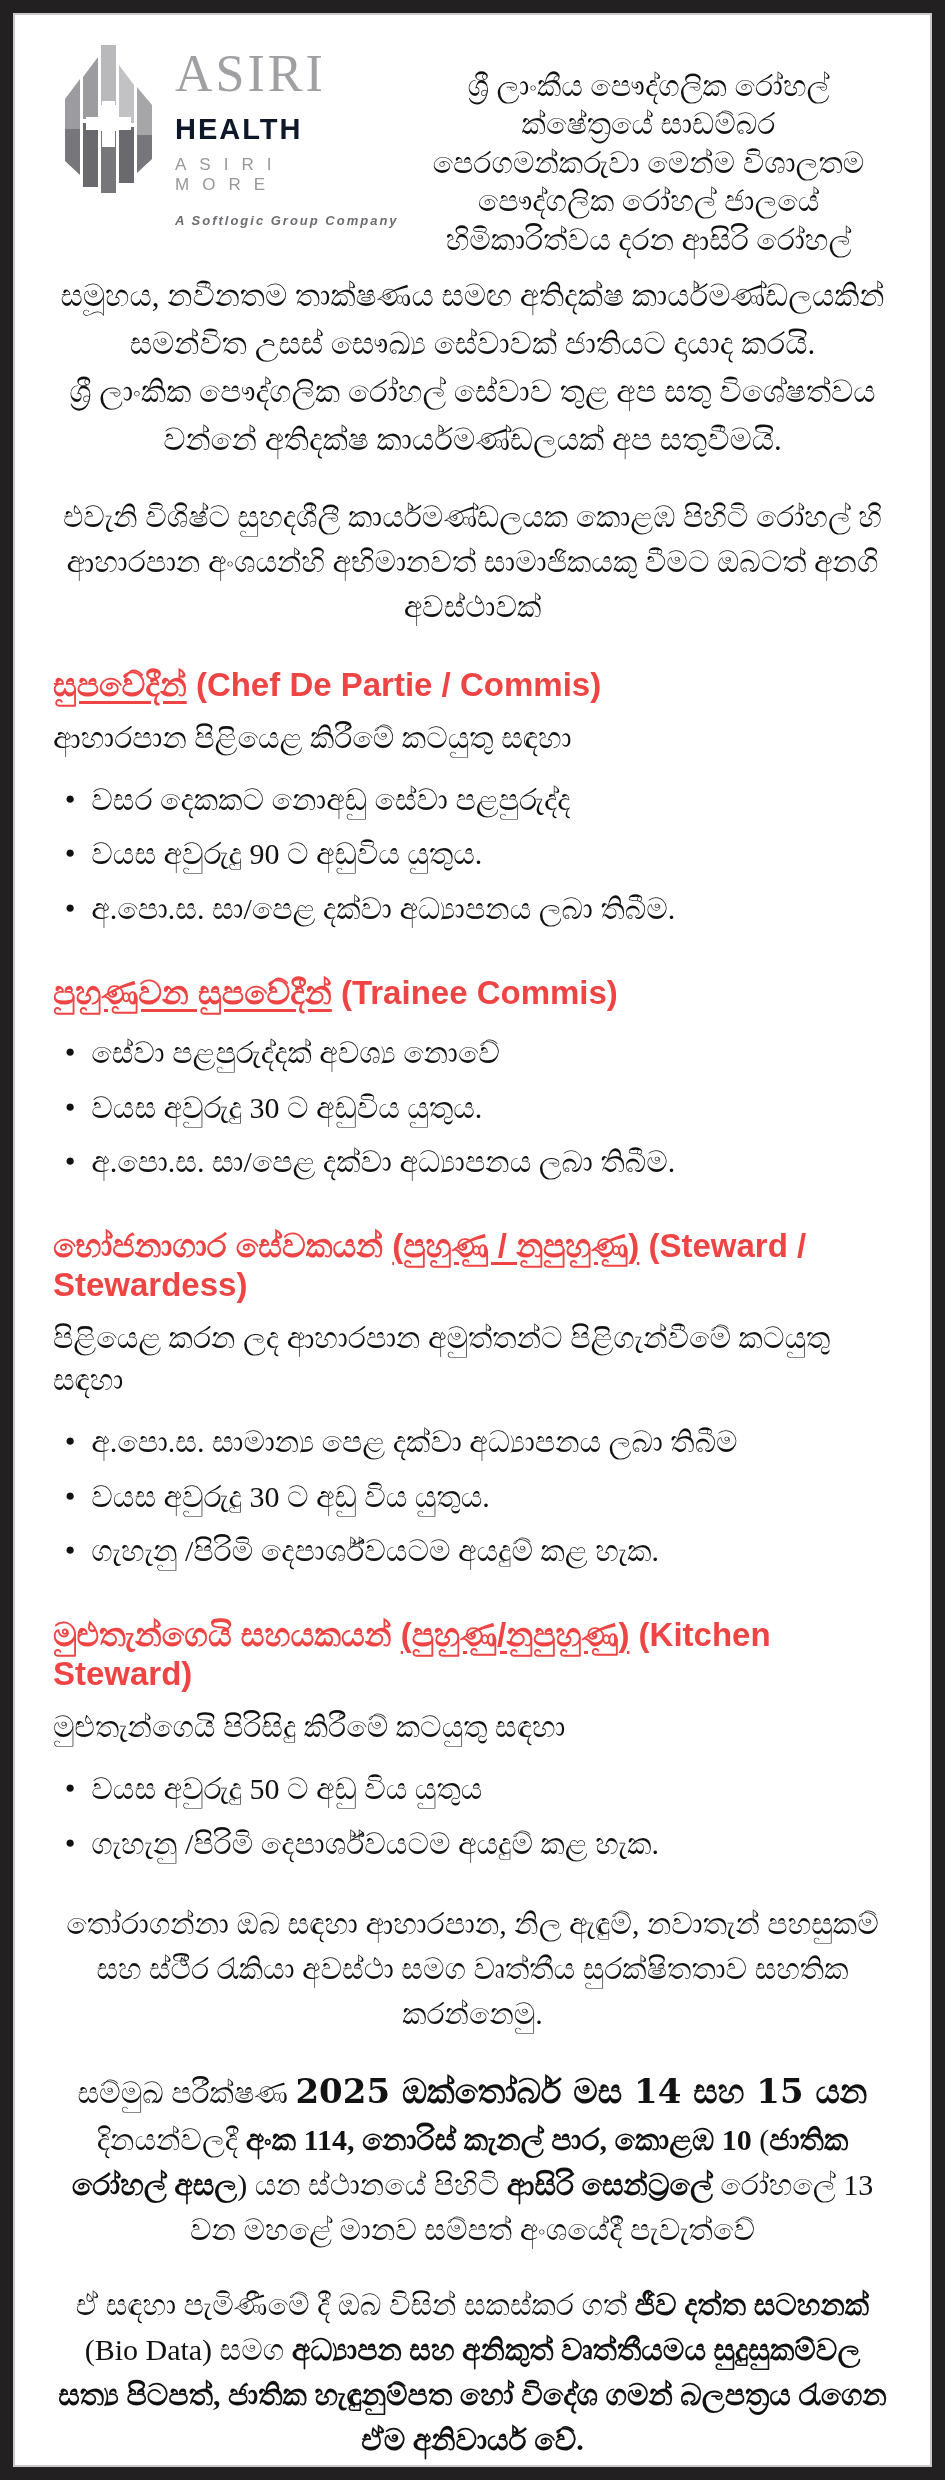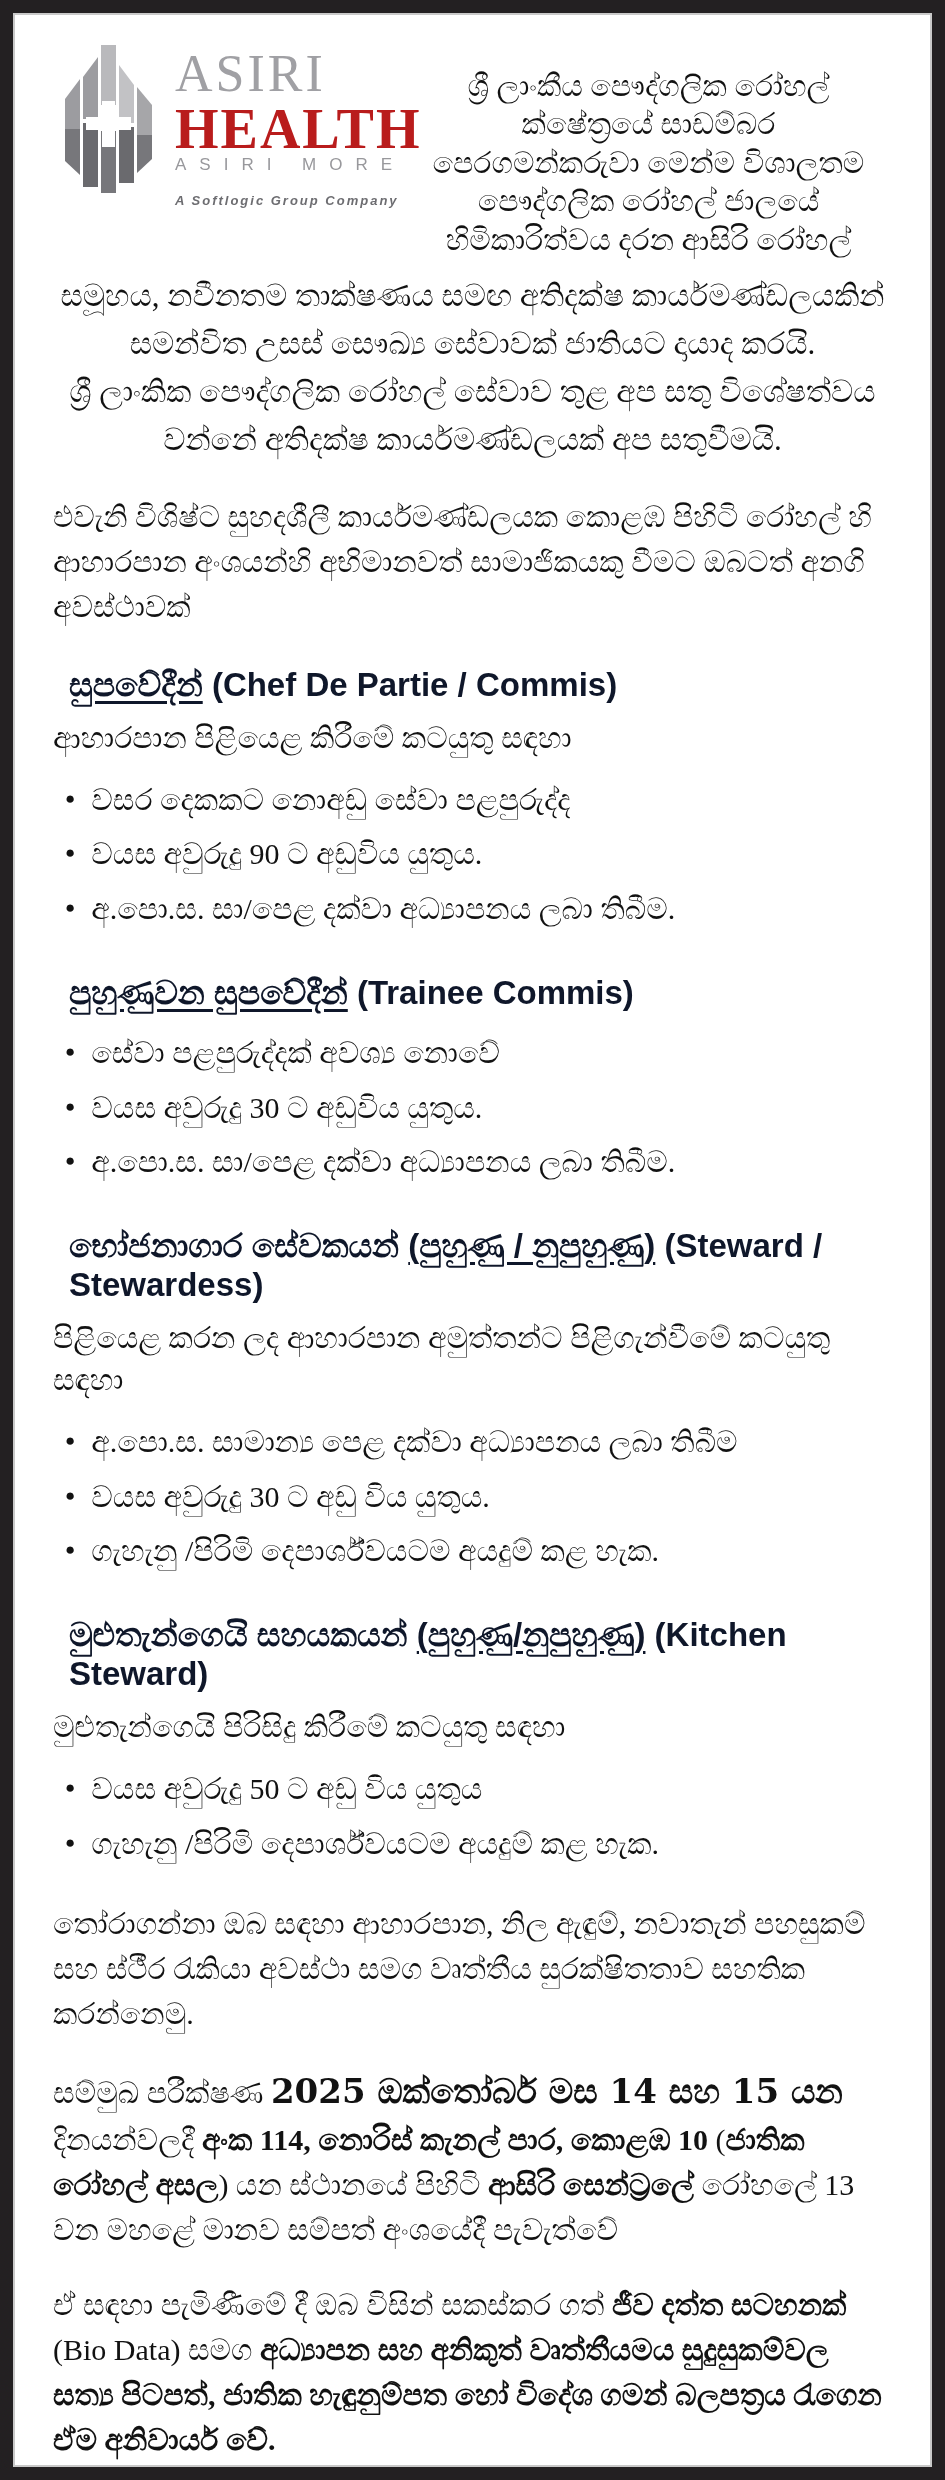--- a/index.html
+++ b/index.html
@@ -16,33 +16,33 @@
   }
 
   
   .hdr { display:flex; }
   .logo { width:352px; flex:0 0 352px; padding-top:4px; }
   .logo-row { display:flex; align-items:flex-start; }
   .logo-mark { width:112px; height:150px; flex:0 0 112px; }
   .logo-text { margin-left:10px; }
   .brand { font-family:"Liberation Serif","DejaVu Serif",serif; font-size:52px; line-height:62px;
            color:#a0a0a4; letter-spacing:3px; font-weight:400; }
-  .brand-sub { font-family:Liberation Serif, serif; font-weight:700;
-           font-size:56px; line-height:48px; color:#b91c1c; letter-spacing:2px; }
+  .brand-sub { font-family:Liberation Sans, sans-serif; font-weight:700;
+           font-size:29px; line-height:48px; color:#0f172a; letter-spacing:2px; }
   .tagline { font-family:"Liberation Sans","DejaVu Sans",sans-serif; font-size:17px;
            color:#98989c; letter-spacing:13px; margin-top:2px; }
   .company { font-family:"Liberation Sans","DejaVu Sans",sans-serif; font-style:italic; font-weight:700;
            font-size:13px; color:#6d6d71; letter-spacing:2px; margin-top:18px; }
   .intro-right { flex:1; text-align:center; font-size:30px; line-height:1.28; padding-top:2px;margin-top:26px; }
   .intro-full  { text-align:center; font-size:31px; line-height:1.55; margin-top:13px; }
 
-  p.para { font-size:30px; line-height:1.5; margin:30px 0 0 0; }
+  p.para { font-size:30px; line-height:1.5; margin:30px 0 0 0;text-align:center; }
 
   .sec-h { font-family:"Liberation Sans","DejaVu Sans",sans-serif; font-weight:700;
-           font-size:33px; line-height:1.2; margin:36px 0 0 16px; color:#0f172a; }
+           font-size:33px; line-height:1.2; margin:36px 0 0 0; color:#ef4444; }
   .sec-h .u { text-decoration:underline; text-underline-offset:5px; }
   .sec-sub { font-size:30px; line-height:1.4; margin:12px 0 0 0; }
 
   ul.blist { list-style:none; margin:14px 0 0 0; padding:0 0 0 12px; }
   ul.blist li { font-size:30px; line-height:1.82; display:flex; align-items:baseline; }
   .bullet { font-size:17px; margin-right:16px; position:relative; top:-6px; flex:0 0 auto; }
 
   .bold { font-weight:700; }
   .num  { font-family:"DejaVu Serif","Liberation Serif",serif; font-weight:700; font-size:34px; }
 

